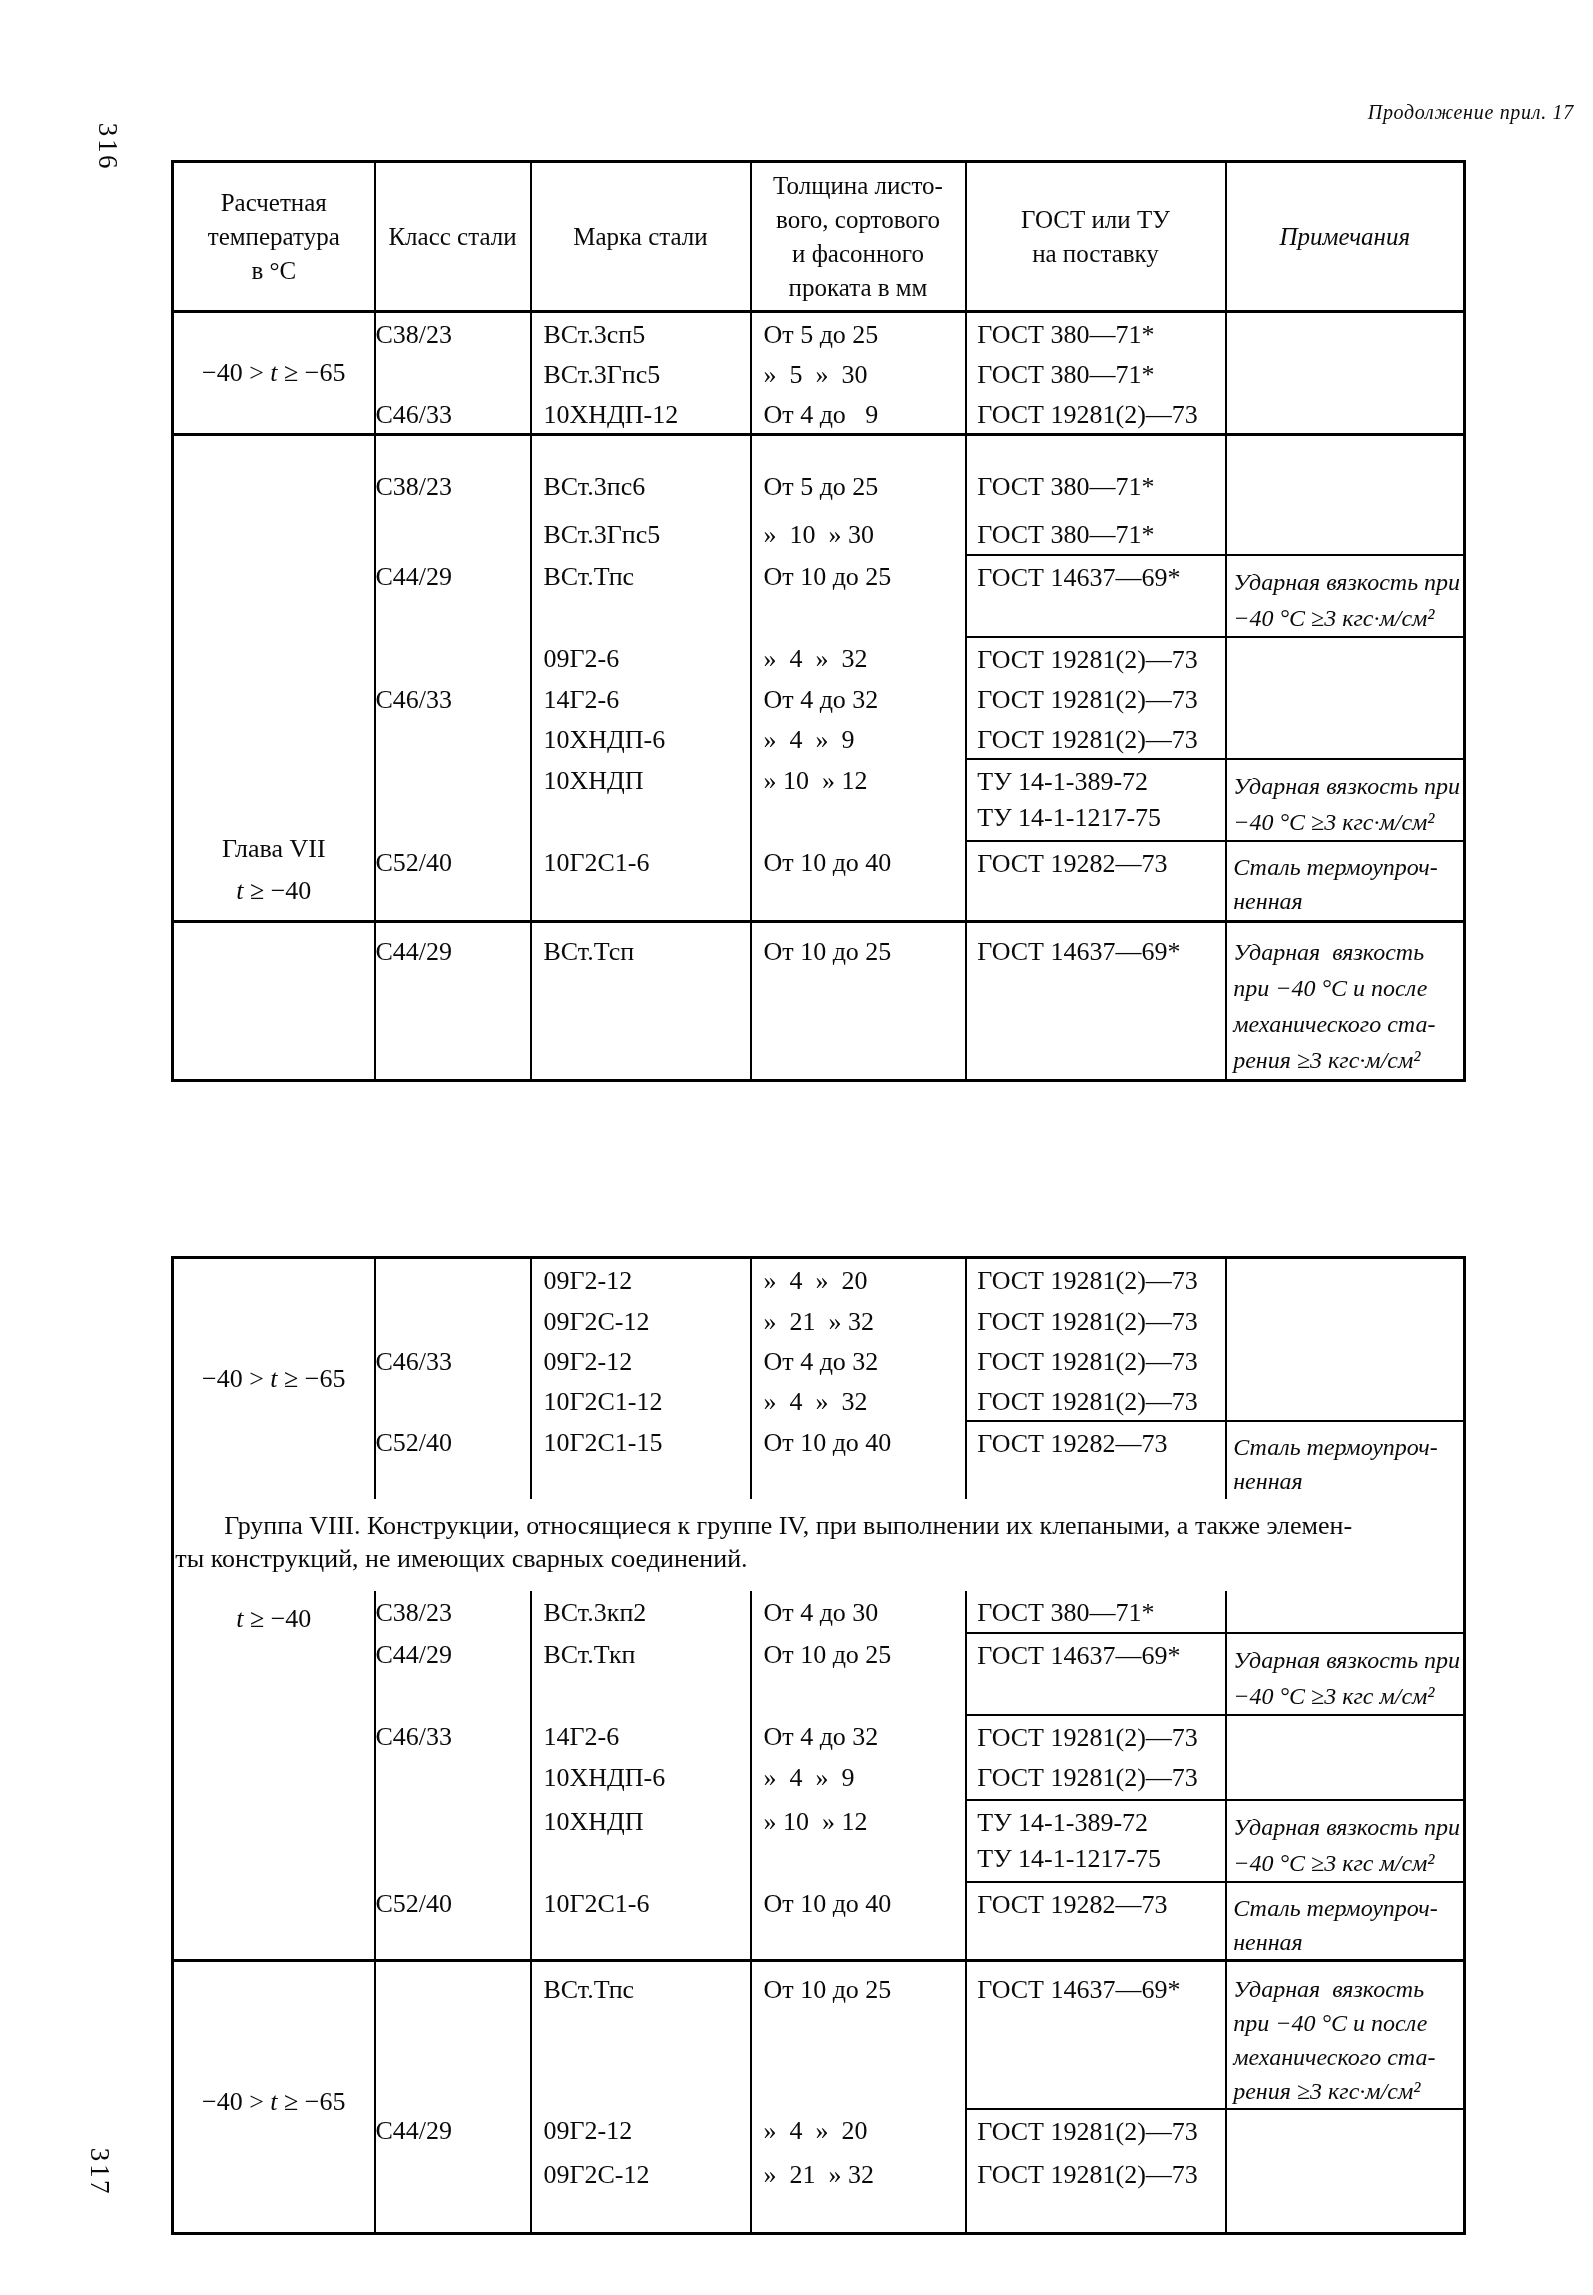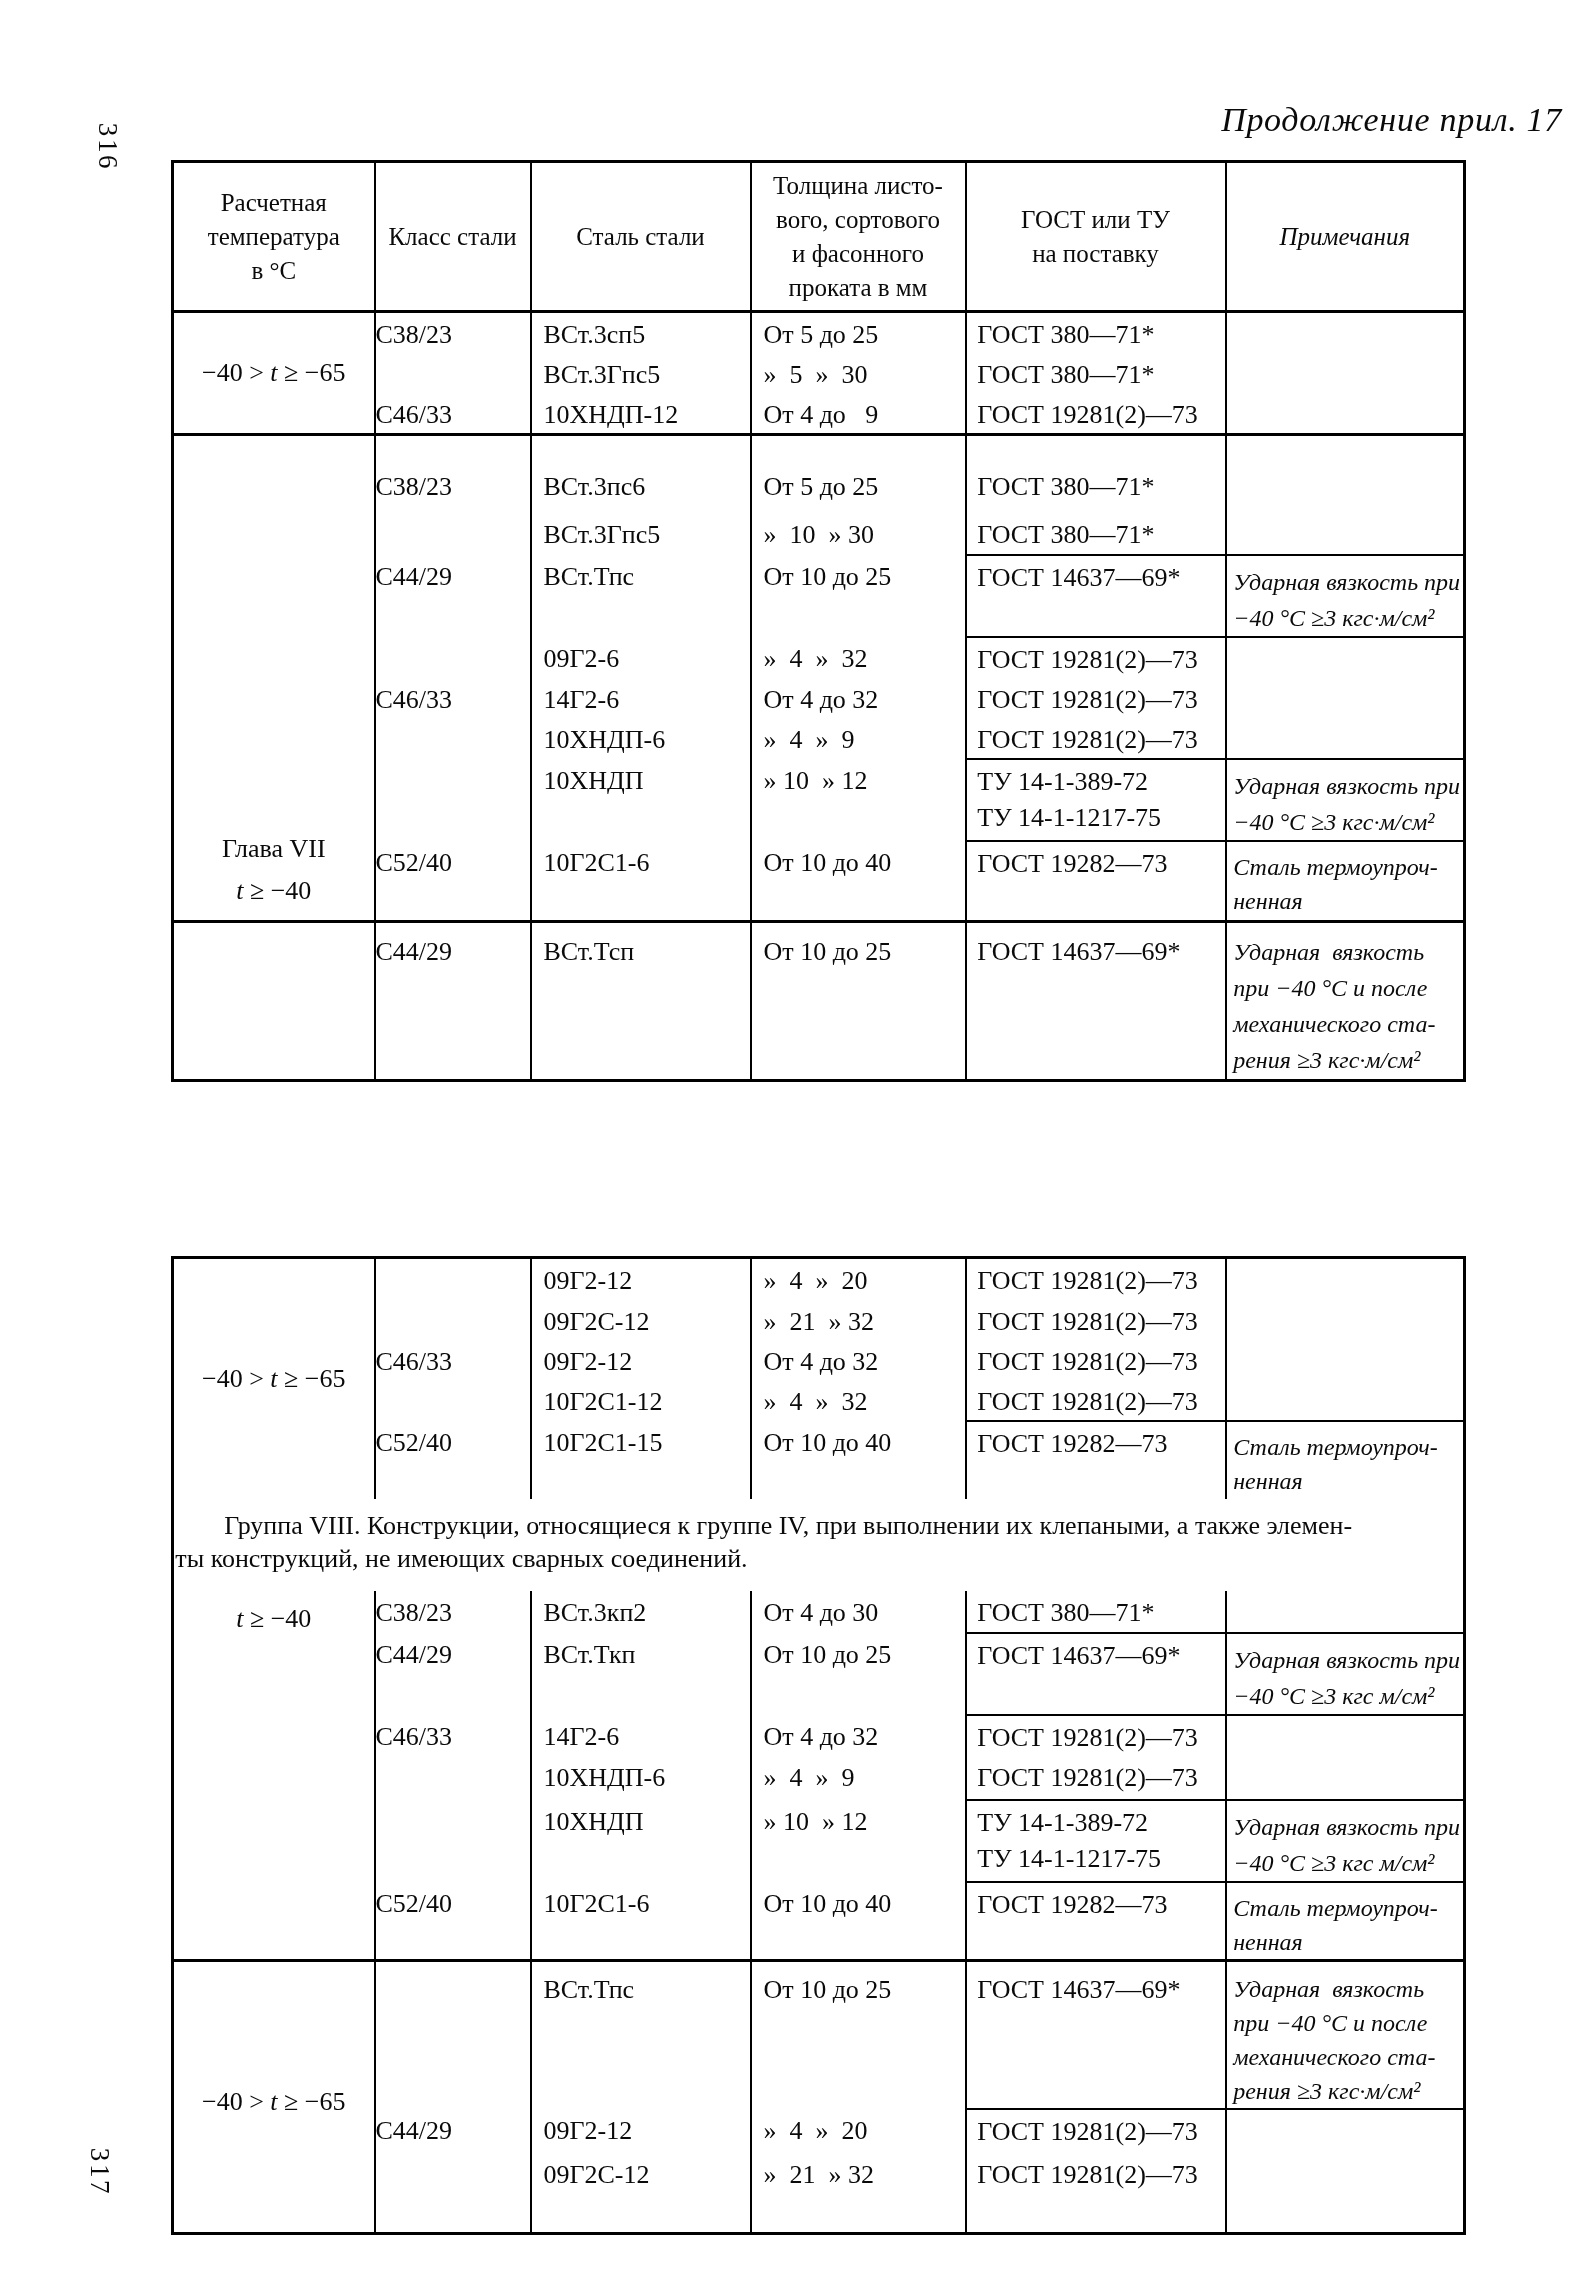--- a/index.html
+++ b/index.html
@@ -6,22 +6,22 @@
   .page{
     position:relative;
     width:1594px;height:2295px;
     background:#ffffff;
     font-family:"Liberation Serif","DejaVu Serif",serif;
     color:#0a0a0a;
     overflow:hidden;
   }
   .title{
     position:absolute;
-    top:101px;right:32px;
-    font-size:34px;
+    top:101px;right:20px;
+    font-size:20px;
     font-style:italic;
     letter-spacing:0.7px;
     white-space:pre;
     text-align:center;
   }
   .pagenum{
     position:absolute;
     width:81px;height:30px;
     transform:rotate(90deg);
     transform-origin:50% 50%;
@@ -116,21 +116,21 @@
       <col style="width:215px">
         <col style="width:260px">
         <col style="width:239px">
     </colgroup>
     <tbody>
         <tr class="hdr" style="height:150px">
       <th>Расчетная
 температура
 в °С</th>
       <th>Класс стали</th>
-      <th>Сталь стали</th>
+      <th>Марка стали</th>
       <th>Толщина листо-
 вого, сортового
 и фасонного
 проката в мм</th>
       <th>ГОСТ или ТУ
 на поставку</th>
       <th>Примечания</th>
     </tr>
 
     <tr style="height:37px">

